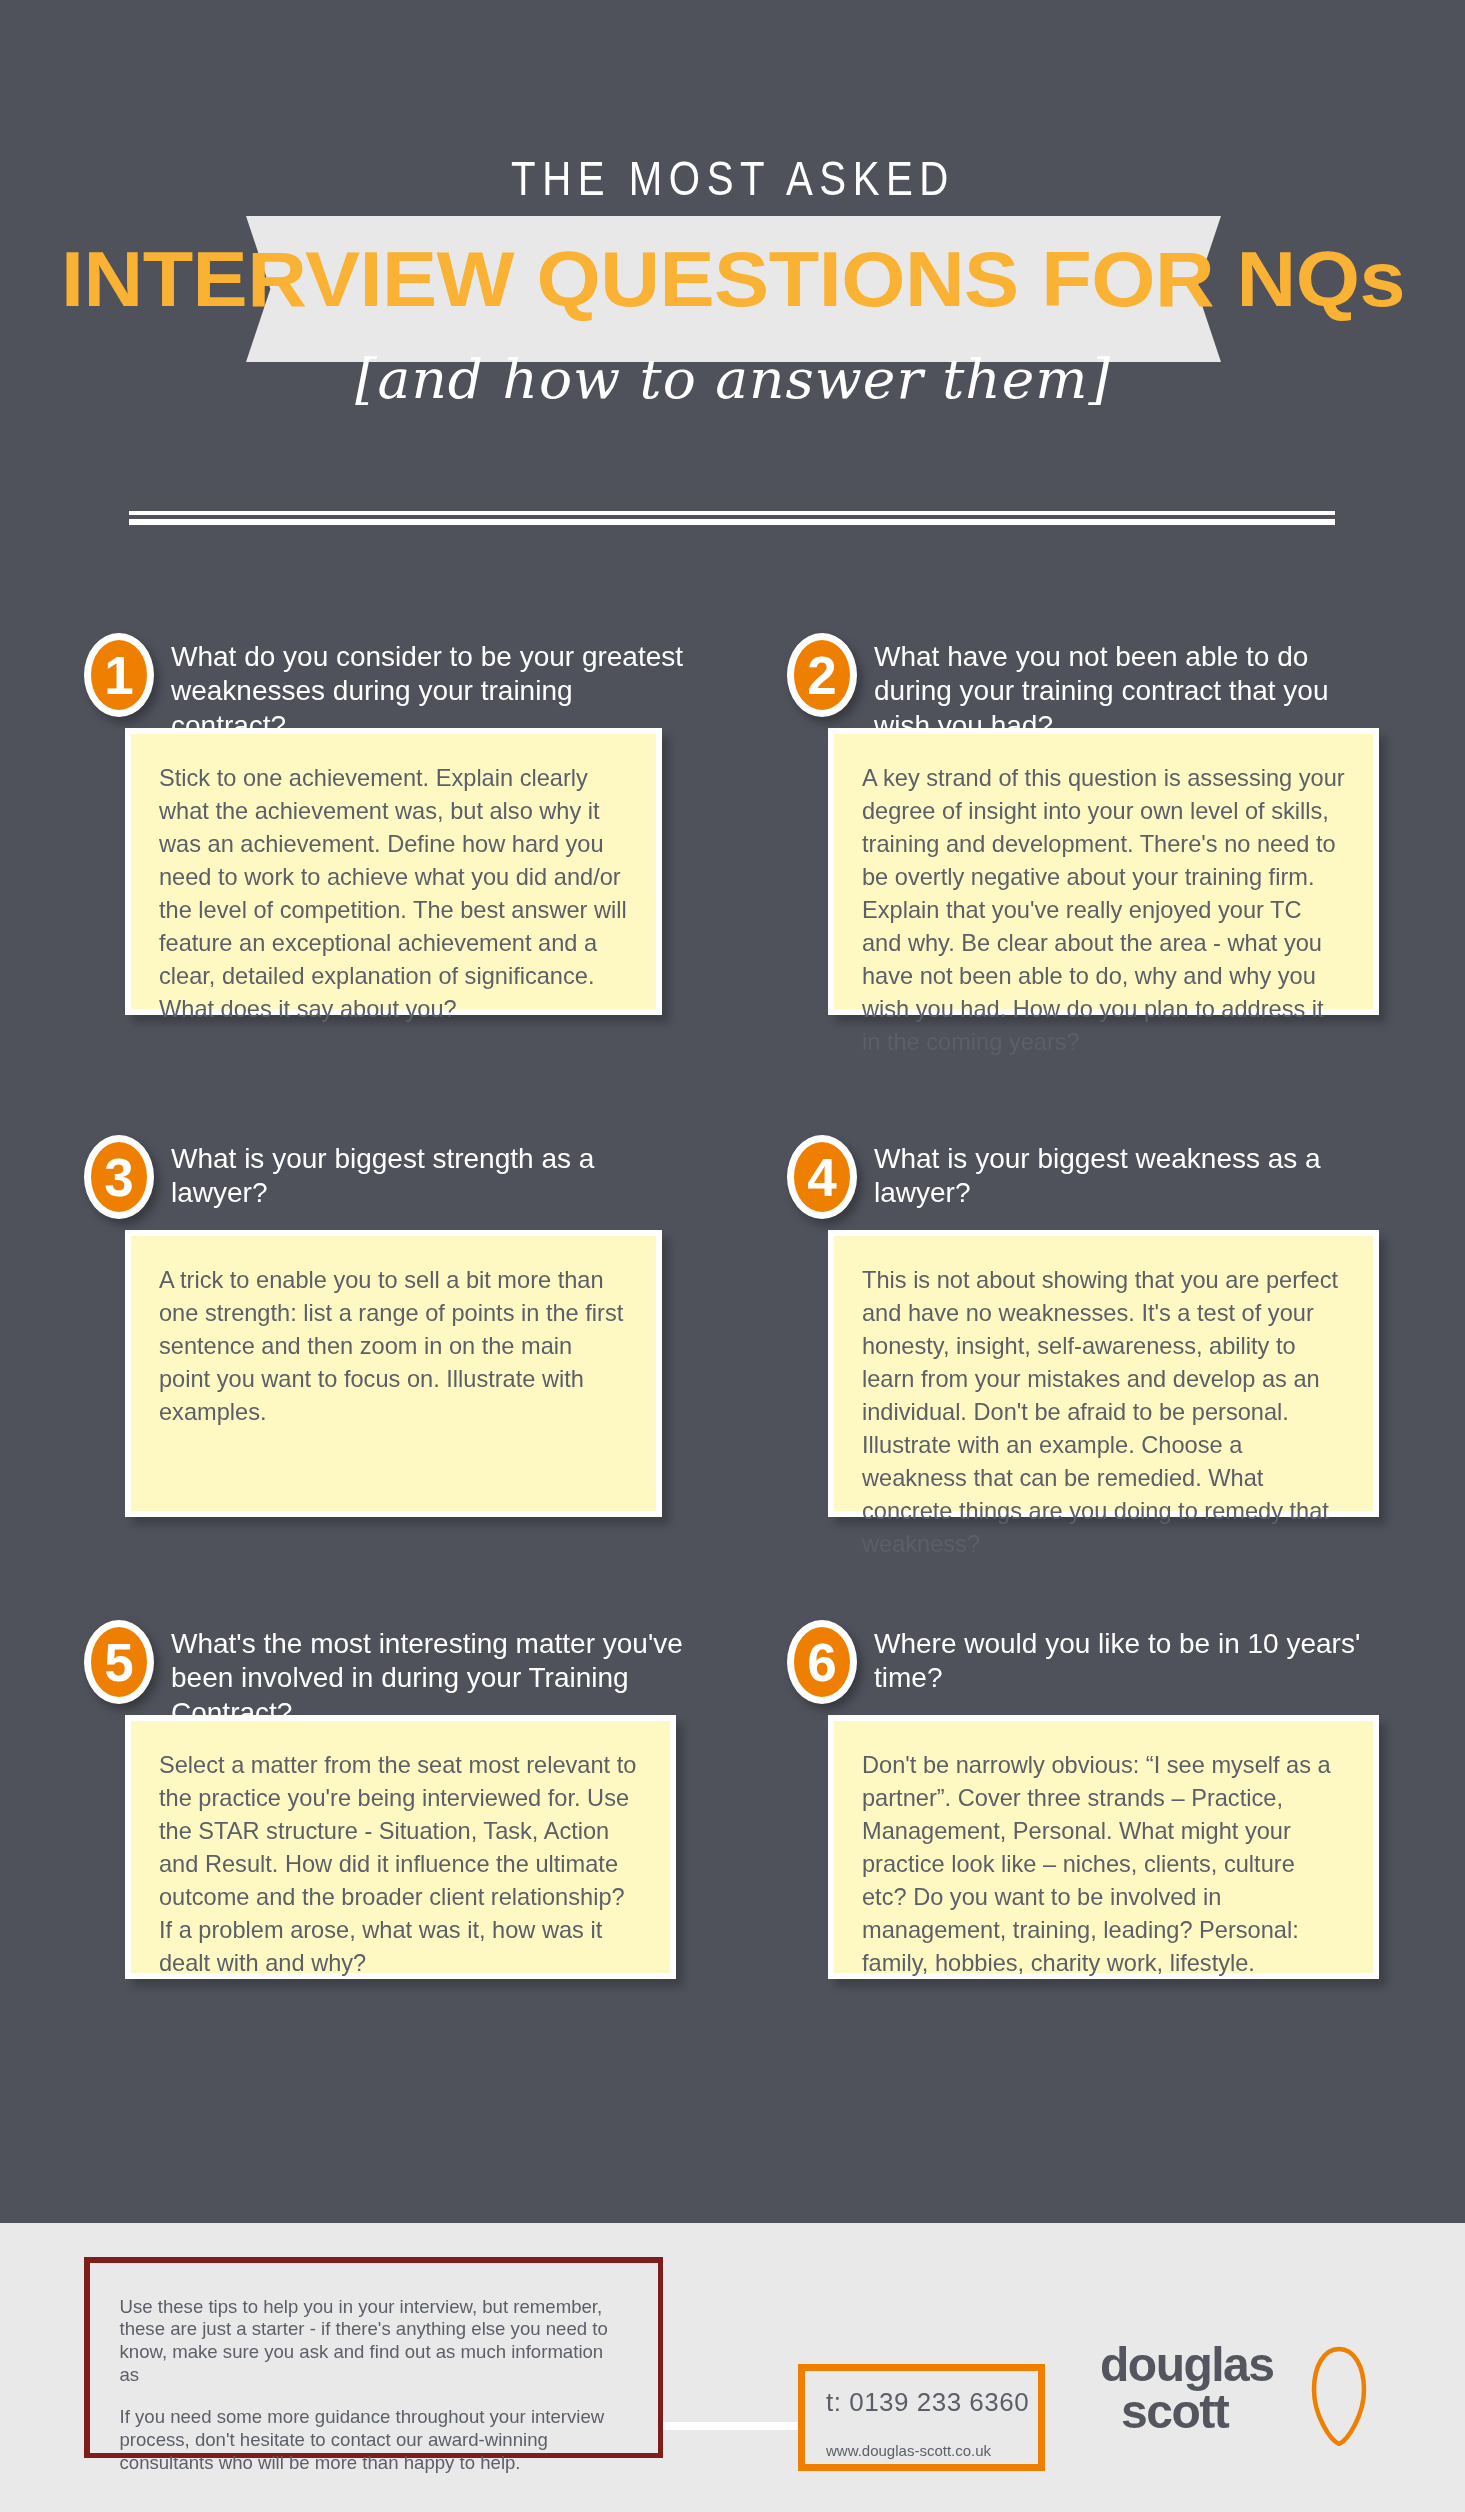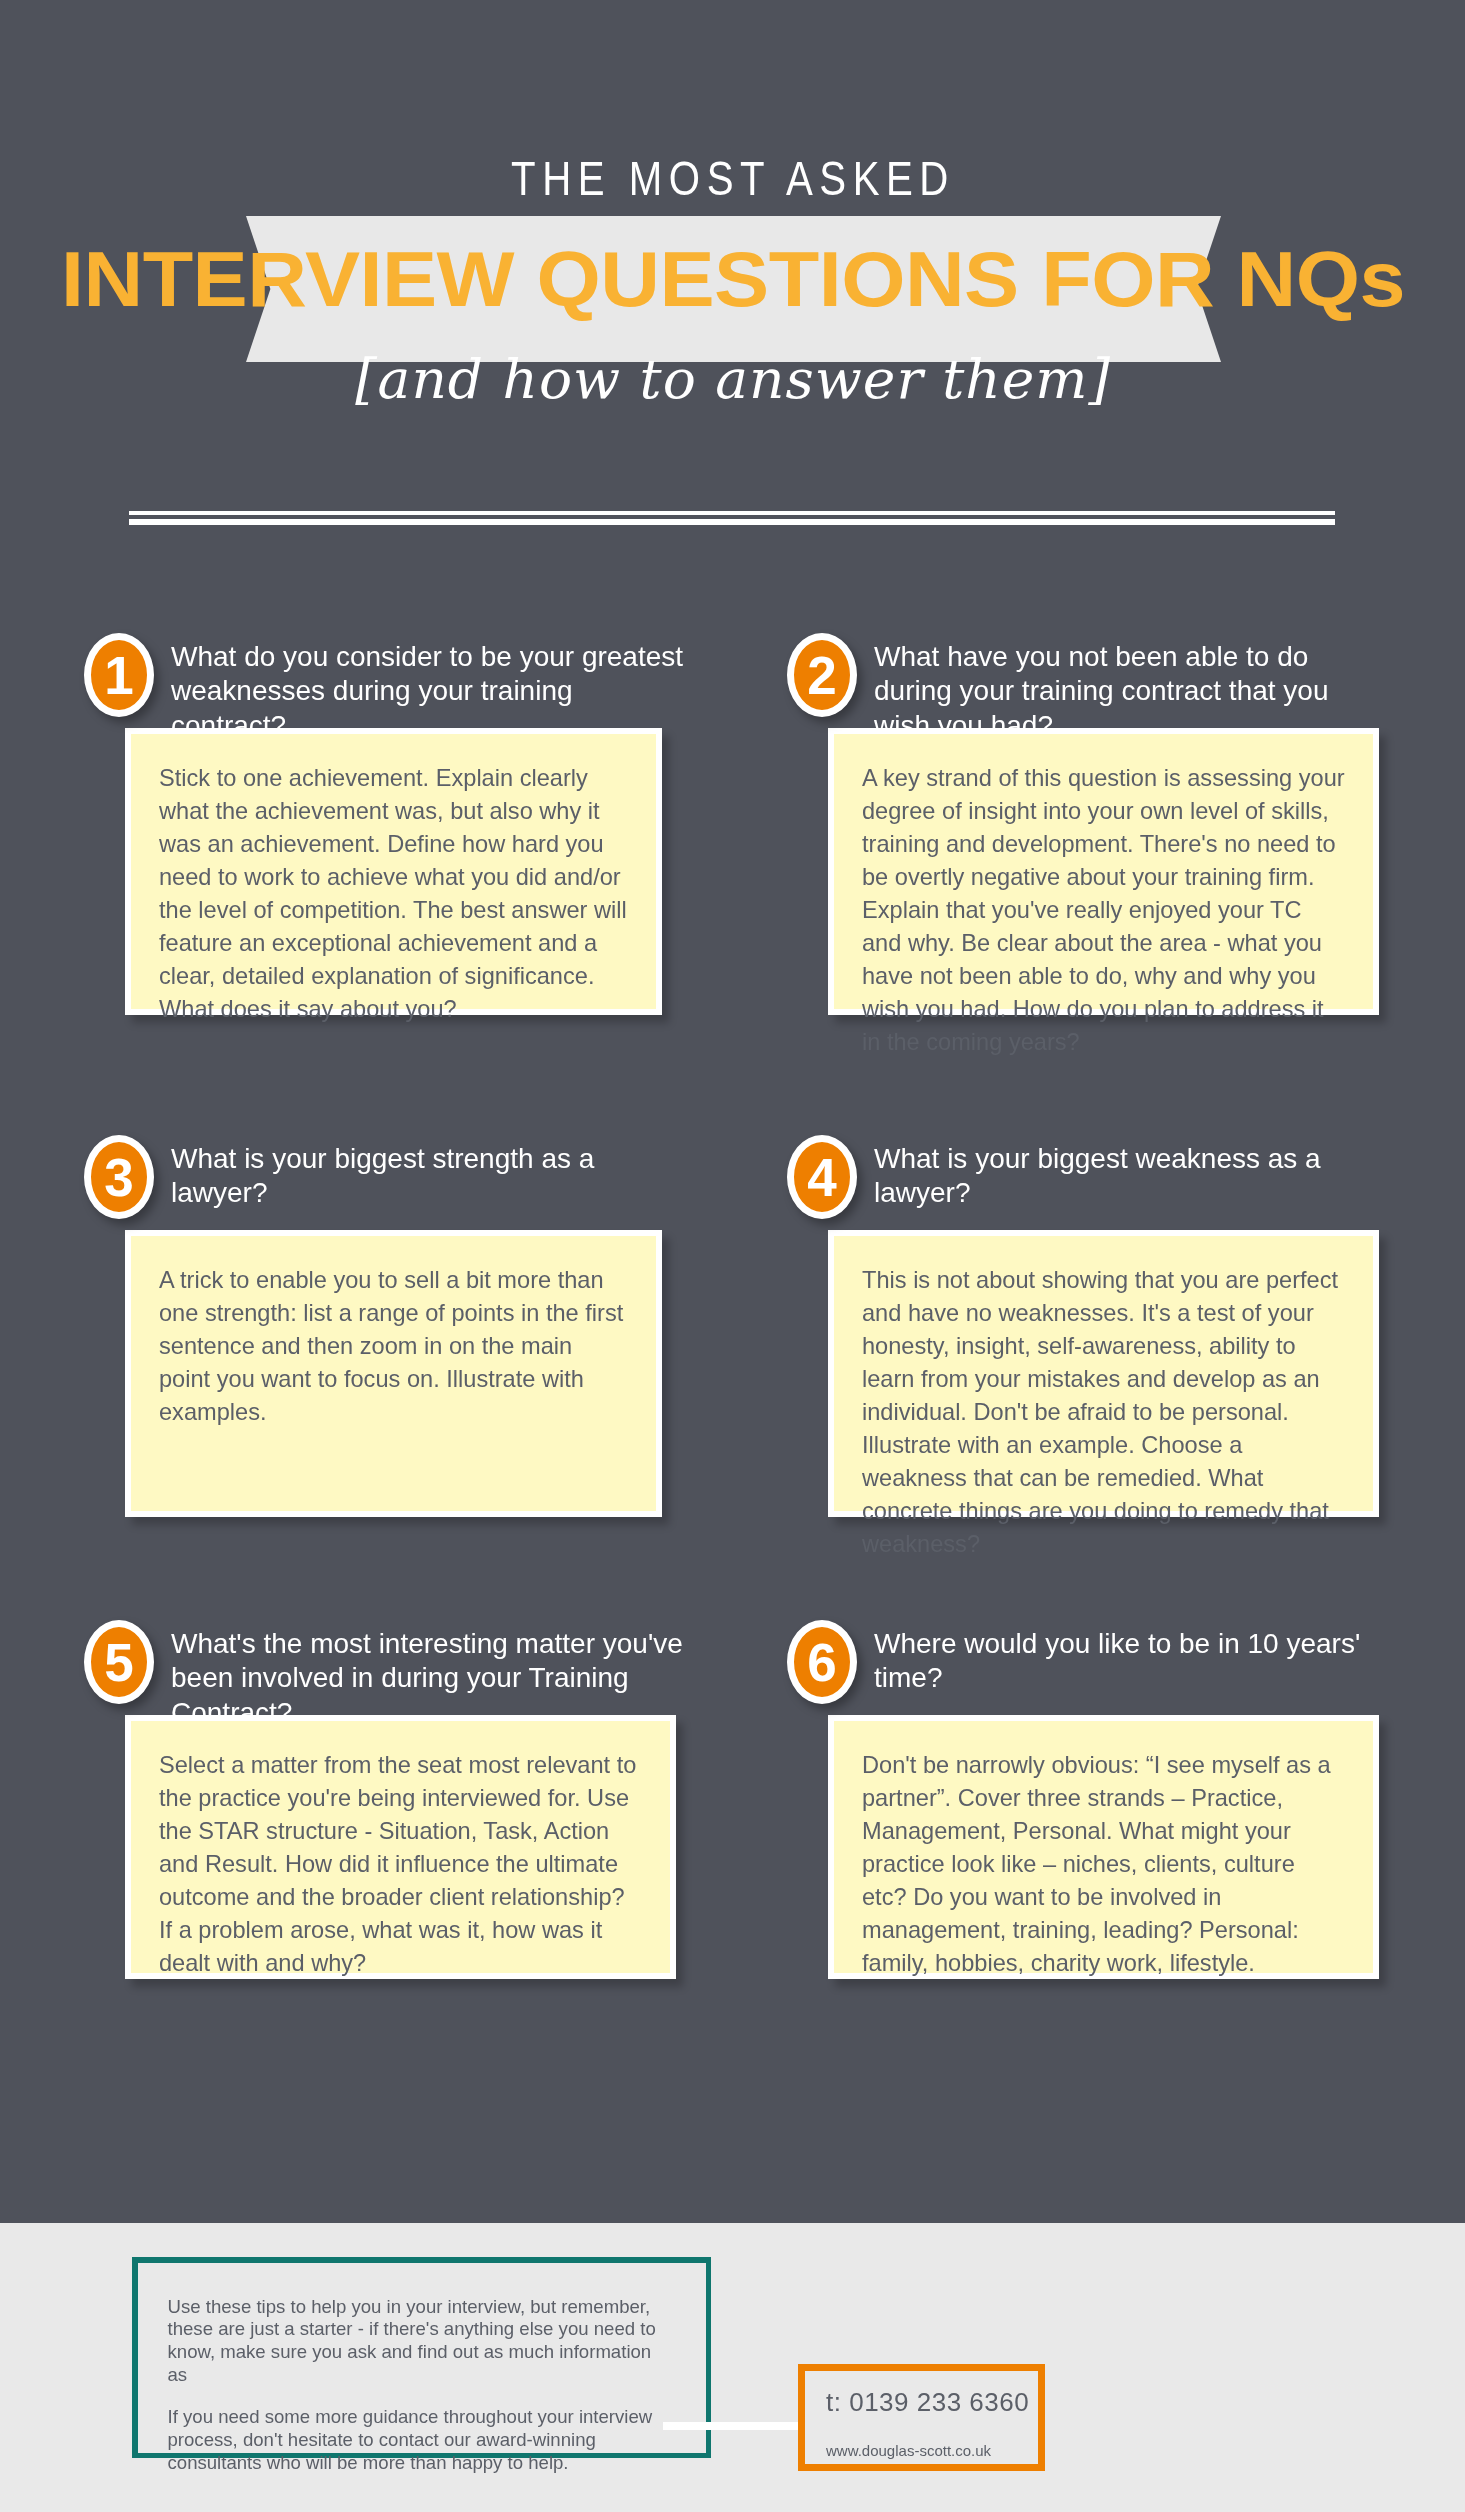--- a/index.html
+++ b/index.html
@@ -201,24 +201,23 @@
     height: 289px;
     background: #e9e9e9;
   }
 
   .tipsbox {
     position: absolute;
     left: 84px;
     top: 34px;
     width: 579px;
     height: 201px;
-    background: #0f766e;
+    background: #7f1d1d;
     padding: 5.5px;
     box-sizing: border-box;
-    margin-left: 48px;
   }
   .tipsbox-inner {
     width: 100%;
     height: 100%;
     background: #e9e9e9;
     box-sizing: border-box;
     padding: 33px 30px 0 30px;
   }
   .tips-p {
     color: #5b5f68;
@@ -386,15 +385,24 @@
     </div>
   </div>
 
   <div class="connector"></div>
 
   <div class="phonebox">
     <div class="phone-num">t: 0139 233 6360</div>
     <div class="phone-url">www.douglas-scott.co.uk</div>
   </div>
 
+  <div class="logo">
+    <div class="logo-word">
+      <div>douglas</div>
+      <div class="logo-line2">scott</div>
+    </div>
+    <svg class="logo-pin" viewBox="0 0 112 200">
+      <path d="M56 6 C86 6 106 40 106 88 C106 138 74 188 56 196 C38 188 6 138 6 88 C6 40 26 6 56 6 Z" fill="none" stroke="#ee7f00" stroke-width="9"></path>
+    </svg>
+  </div>
 
 </div>
 
 
 </body></html>

